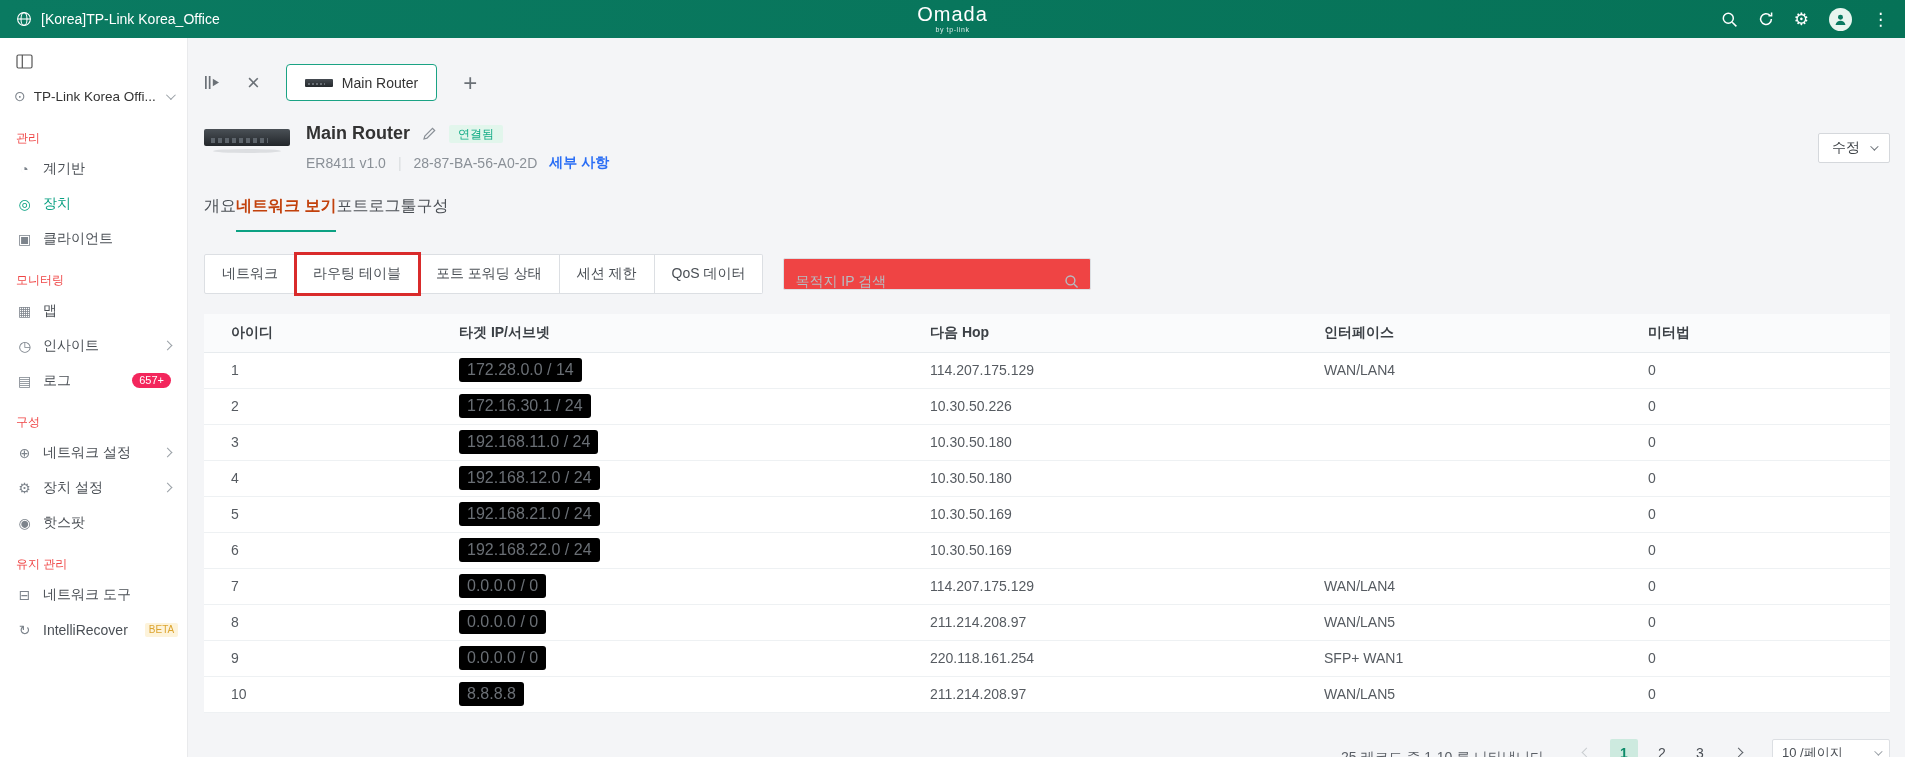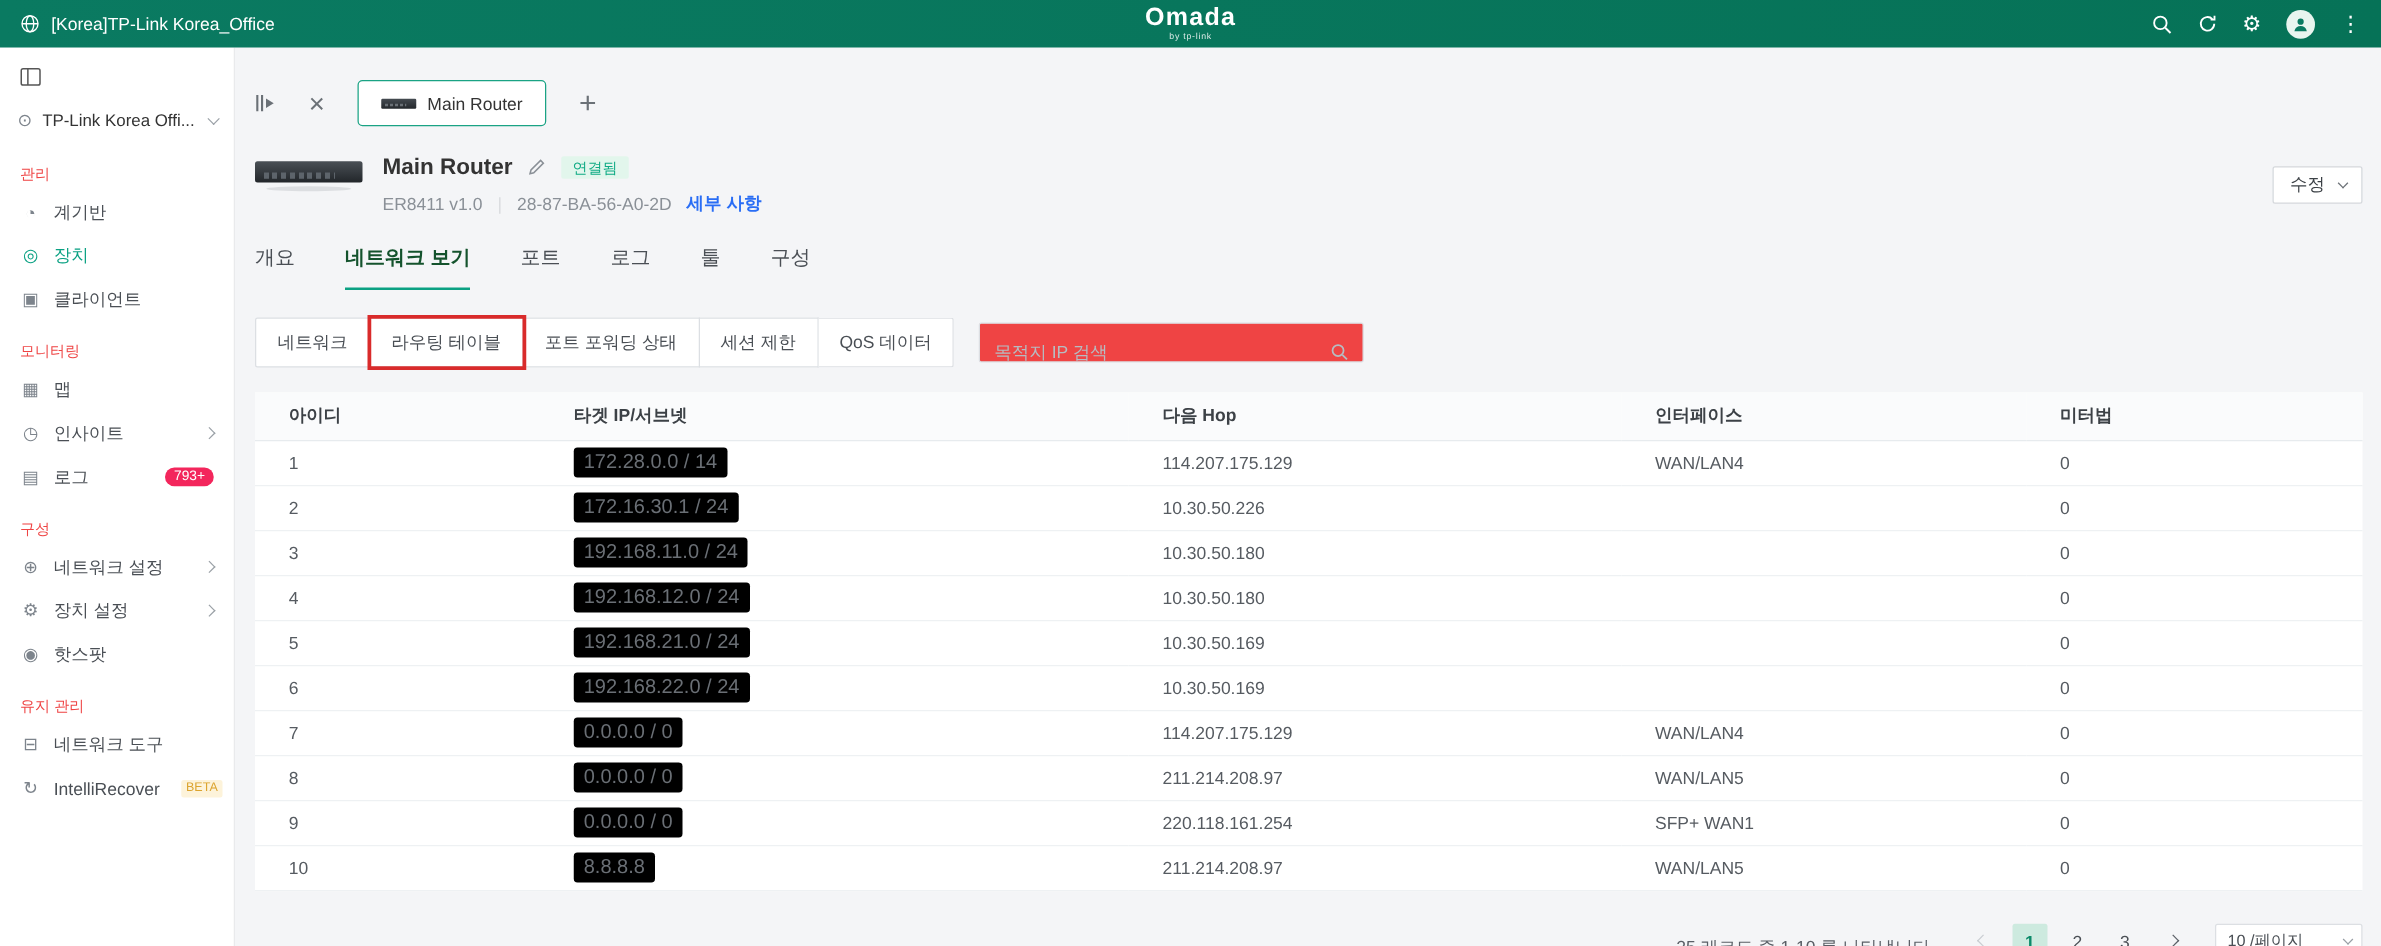--- a/index.html
+++ b/index.html
@@ -3,21 +3,21 @@
 <meta charset="utf-8">
 <style>
   *{margin:0;padding:0;box-sizing:border-box;}
   html,body{width:1905px;height:757px;}
   body{font-family:"Liberation Sans","DejaVu Sans",sans-serif;background:#f4f5f7;color:#333;overflow:hidden;position:relative;}
 
   
   .topbar{position:absolute;top:0;left:0;right:0;height:38px;background:linear-gradient(90deg,#0a7a61,#067257);display:flex;align-items:center;color:#fff;padding:0 16px;z-index:20;}
   .tb-left{display:flex;align-items:flex-end;gap:9px;font-size:14px;}
   .tb-center{position:absolute;left:50%;top:4px;transform:translateX(-50%);text-align:center;line-height:1;}
-  .logo-main{font-size:20px;font-weight:700;letter-spacing:1px;}
+  .logo-main{font-size:20px;font-weight:400;letter-spacing:1px;}
   .logo-sub{font-size:7px;opacity:.85;margin-top:2px;letter-spacing:.6px;}
   .tb-right{margin-left:auto;display:flex;align-items:center;gap:20px;}
   .tb-icon{display:flex;align-items:center;justify-content:center;cursor:pointer;font-size:17px;line-height:1;color:#fff;}
   .avatar{width:23px;height:23px;border-radius:50%;background:#e8f5ef;display:flex;align-items:center;justify-content:center;cursor:pointer;}
 
   
   .sidebar{position:absolute;top:38px;left:0;bottom:0;width:188px;background:#fff;border-right:1px solid #e9eaec;font-size:14px;z-index:10;}
   .collapse-row{padding:16px 16px 4px;}
   .site-row{display:flex;align-items:center;gap:8px;padding:12px 14px 10px;color:#333;cursor:pointer;}
   .site-row .site-name{flex:1;white-space:nowrap;overflow:hidden;font-size:13.5px;}
@@ -52,23 +52,23 @@
   .dev-meta{display:flex;flex-direction:column;}
   .name-row{display:flex;align-items:center;gap:12px;}
   .dev-name{font-size:18px;font-weight:700;color:#333;}
   .status-badge{background:#e2f6ec;color:#10ab85;font-size:12px;padding:3px 9px;border-radius:2px;line-height:1;}
   .info-row{display:flex;align-items:center;margin-top:10px;font-size:14px;color:#8a9097;gap:12px;}
   .sep{color:#d9dcdf;}
   .link{color:#2a6ef5;cursor:pointer;font-weight:600;}
   .edit-btn{margin-left:auto;margin-top:10px;height:30px;background:#fff;border:1px solid #d5d8dc;border-radius:2px;display:flex;align-items:center;gap:10px;padding:0 13px;font-size:14px;color:#3c4146;cursor:pointer;}
   .edit-btn .chev{width:6px;height:6px;color:#6b7177;}
 
-  .tabs{display:flex;gap:40px;margin-top:24px;font-size:16px;color:#4a4f55;}
+  .tabs{display:flex;margin-top:24px;font-size:16px;color:#4a4f55;}
   .tab{padding-bottom:13px;cursor:pointer;border-bottom:2px solid transparent;}
-  .tab.active{color:#14532d;border-bottom-color:#0ba183;font-weight:600;}
+  .tab.active{color:#c2410c;border-bottom-color:#0ba183;font-weight:600;}
 
   .subbar{display:flex;align-items:center;margin-top:22px;}
   .seg{display:flex;}
   .seg-btn{height:40px;padding:0 17px;background:#fff;border:1px solid #dcdfe3;border-left:none;font-size:14px;color:#4a4f55;display:flex;align-items:center;cursor:pointer;white-space:nowrap;}
   .seg-btn:first-child{border-left:1px solid #dcdfe3;border-radius:2px 0 0 2px;}
   .seg-btn:last-child{border-radius:0 2px 2px 0;}
   .seg-btn.annotated{outline:3px solid #d92b2b;outline-offset:-1px;z-index:2;}
   .search-box{margin-left:20px;width:308px;height:32px;background:#ef4444;border:1px solid #dcdfe3;border-radius:2px;display:flex;align-items:flex-end;padding:0 11px;}
   .search-box input{border:none;outline:none;flex:1;font-size:14px;color:#333;background:transparent;font-family:inherit;}
   .search-box input::placeholder{color:#b6bcc2;}
@@ -167,21 +167,21 @@
     <span>맵</span>
   </div>
   <div class="nav-item">
     <span class="ico">◷</span>
     <span>인사이트</span>
     <span class="chev chev-right push-right"></span>
   </div>
   <div class="nav-item">
     <span class="ico">▤</span>
     <span>로그</span>
-    <span class="badge-999">793+</span>
+    <span class="badge-999">657+</span>
   </div>
 
   <div class="section-label">구성</div>
   <div class="nav-item">
     <span class="ico">⊕</span>
     <span>네트워크 설정</span>
     <span class="chev chev-right push-right"></span>
   </div>
   <div class="nav-item">
     <span class="ico">⚙</span>

